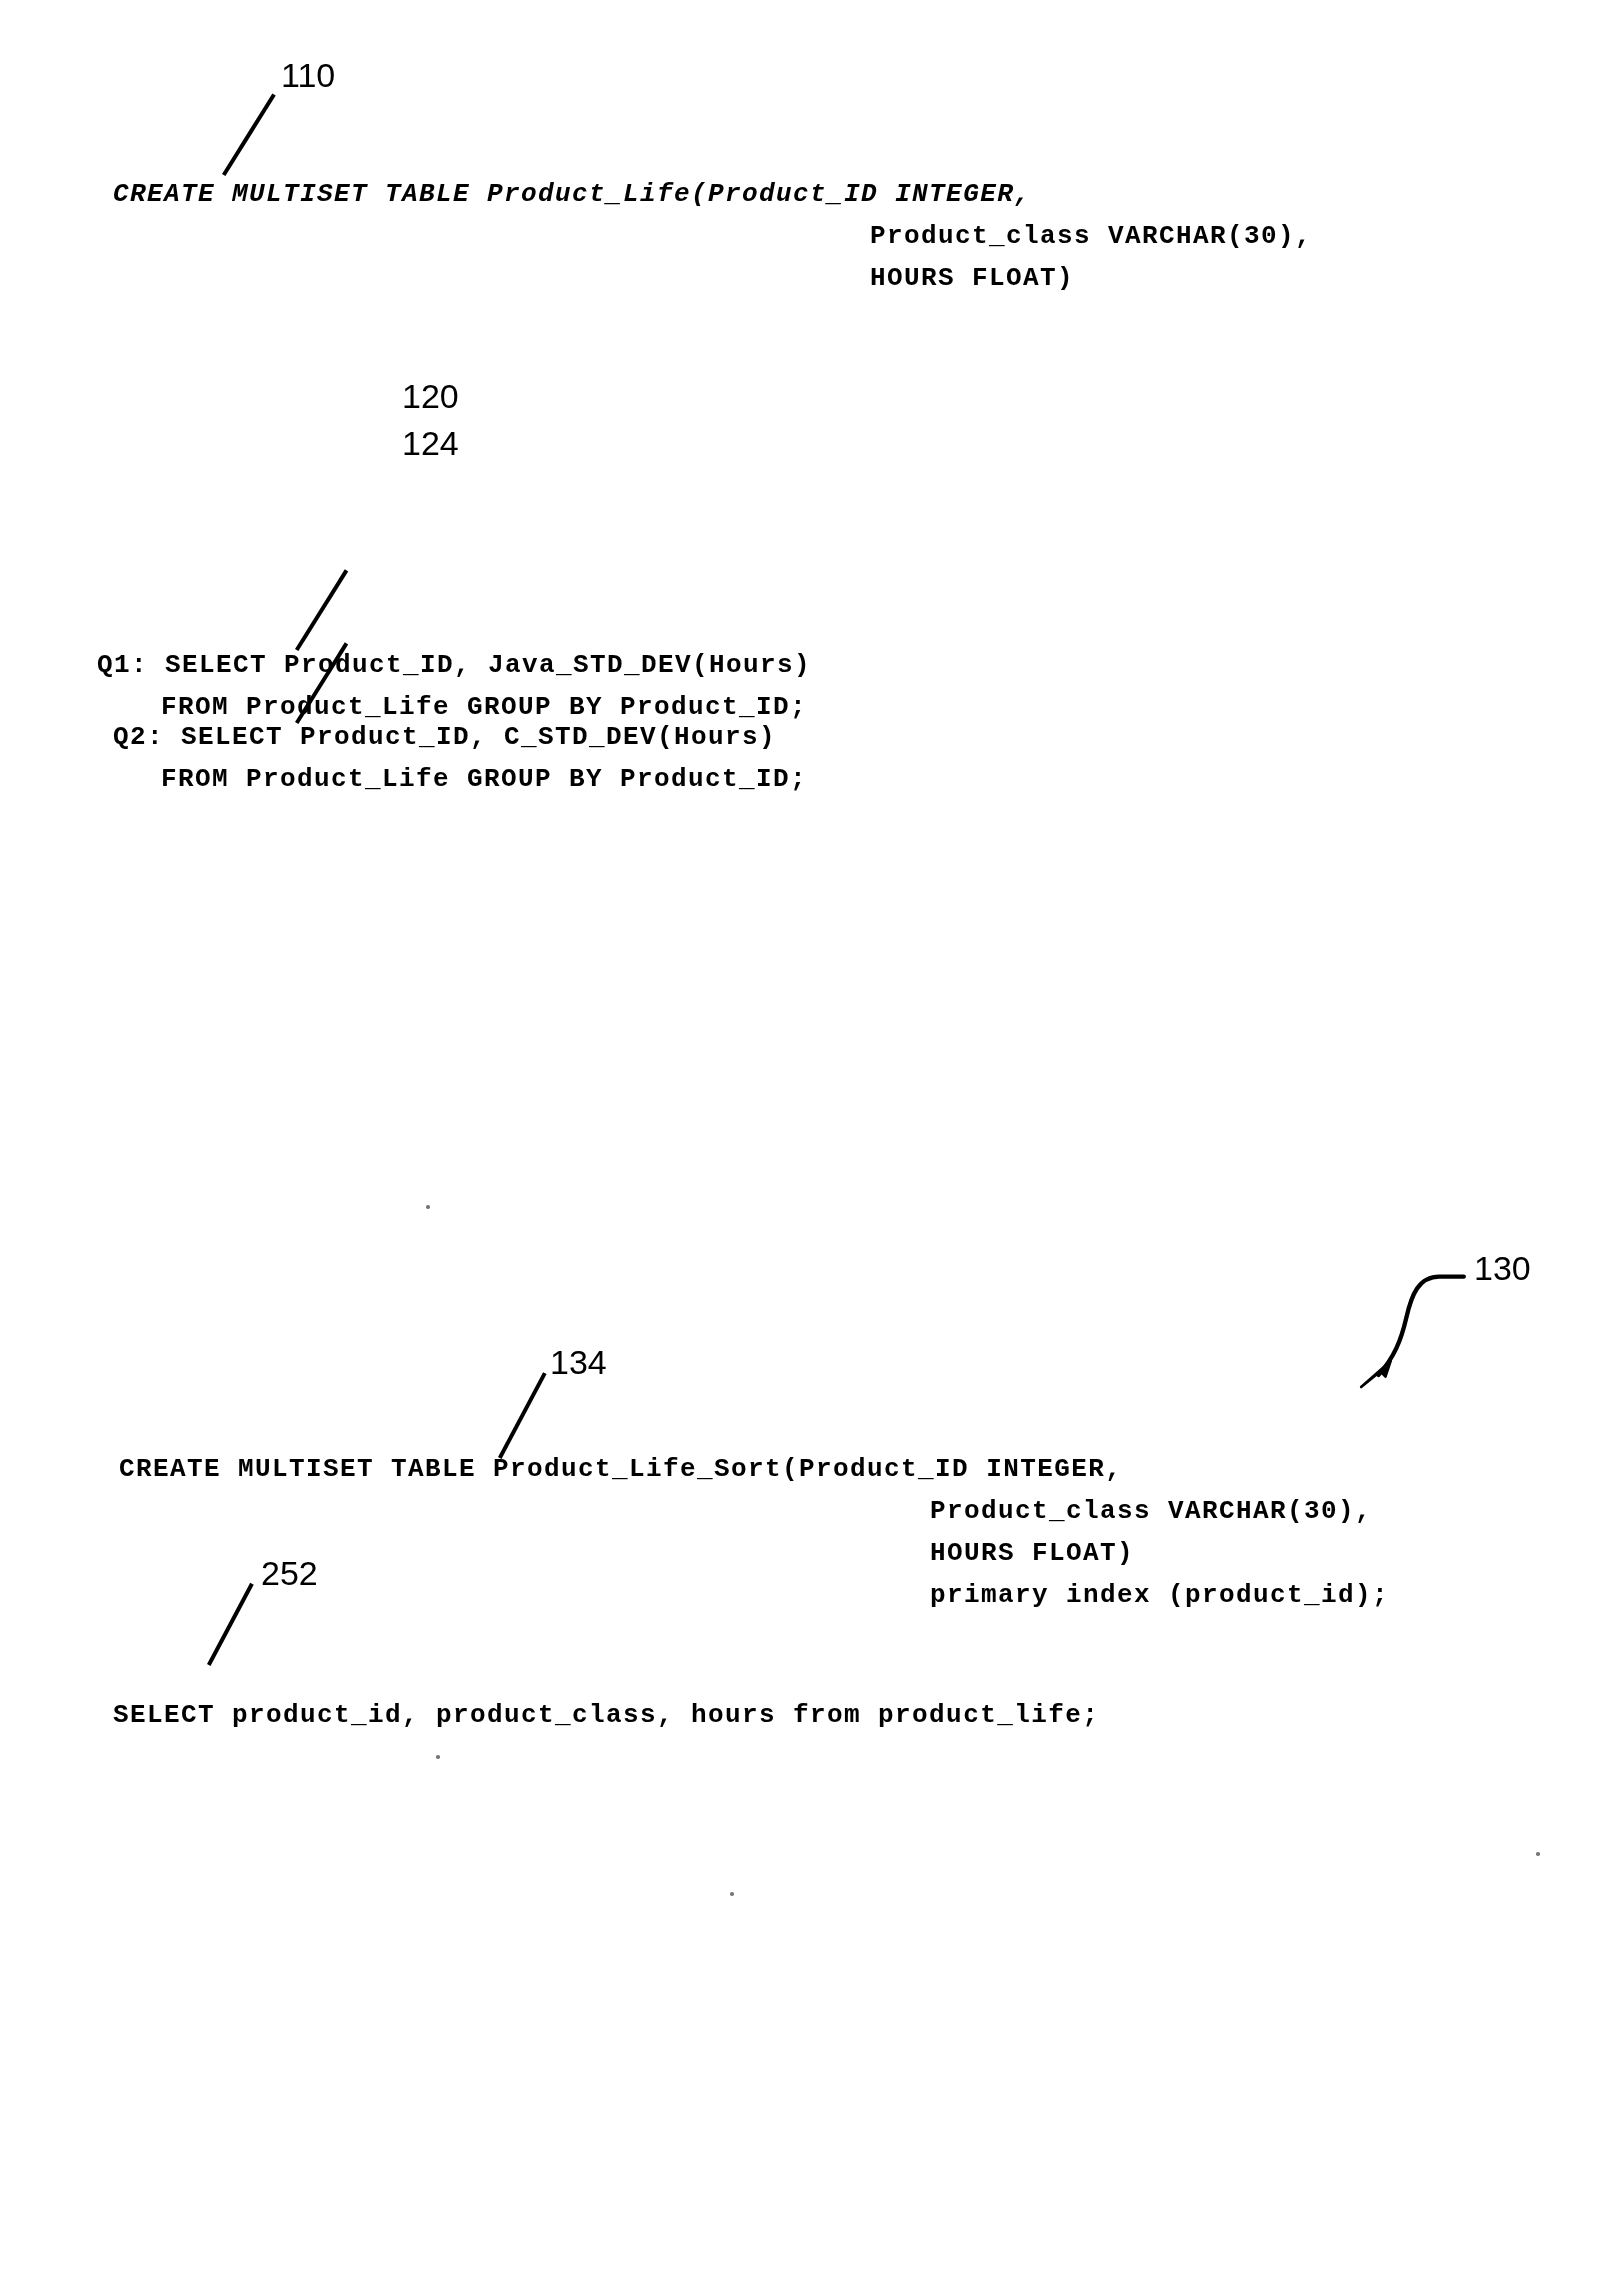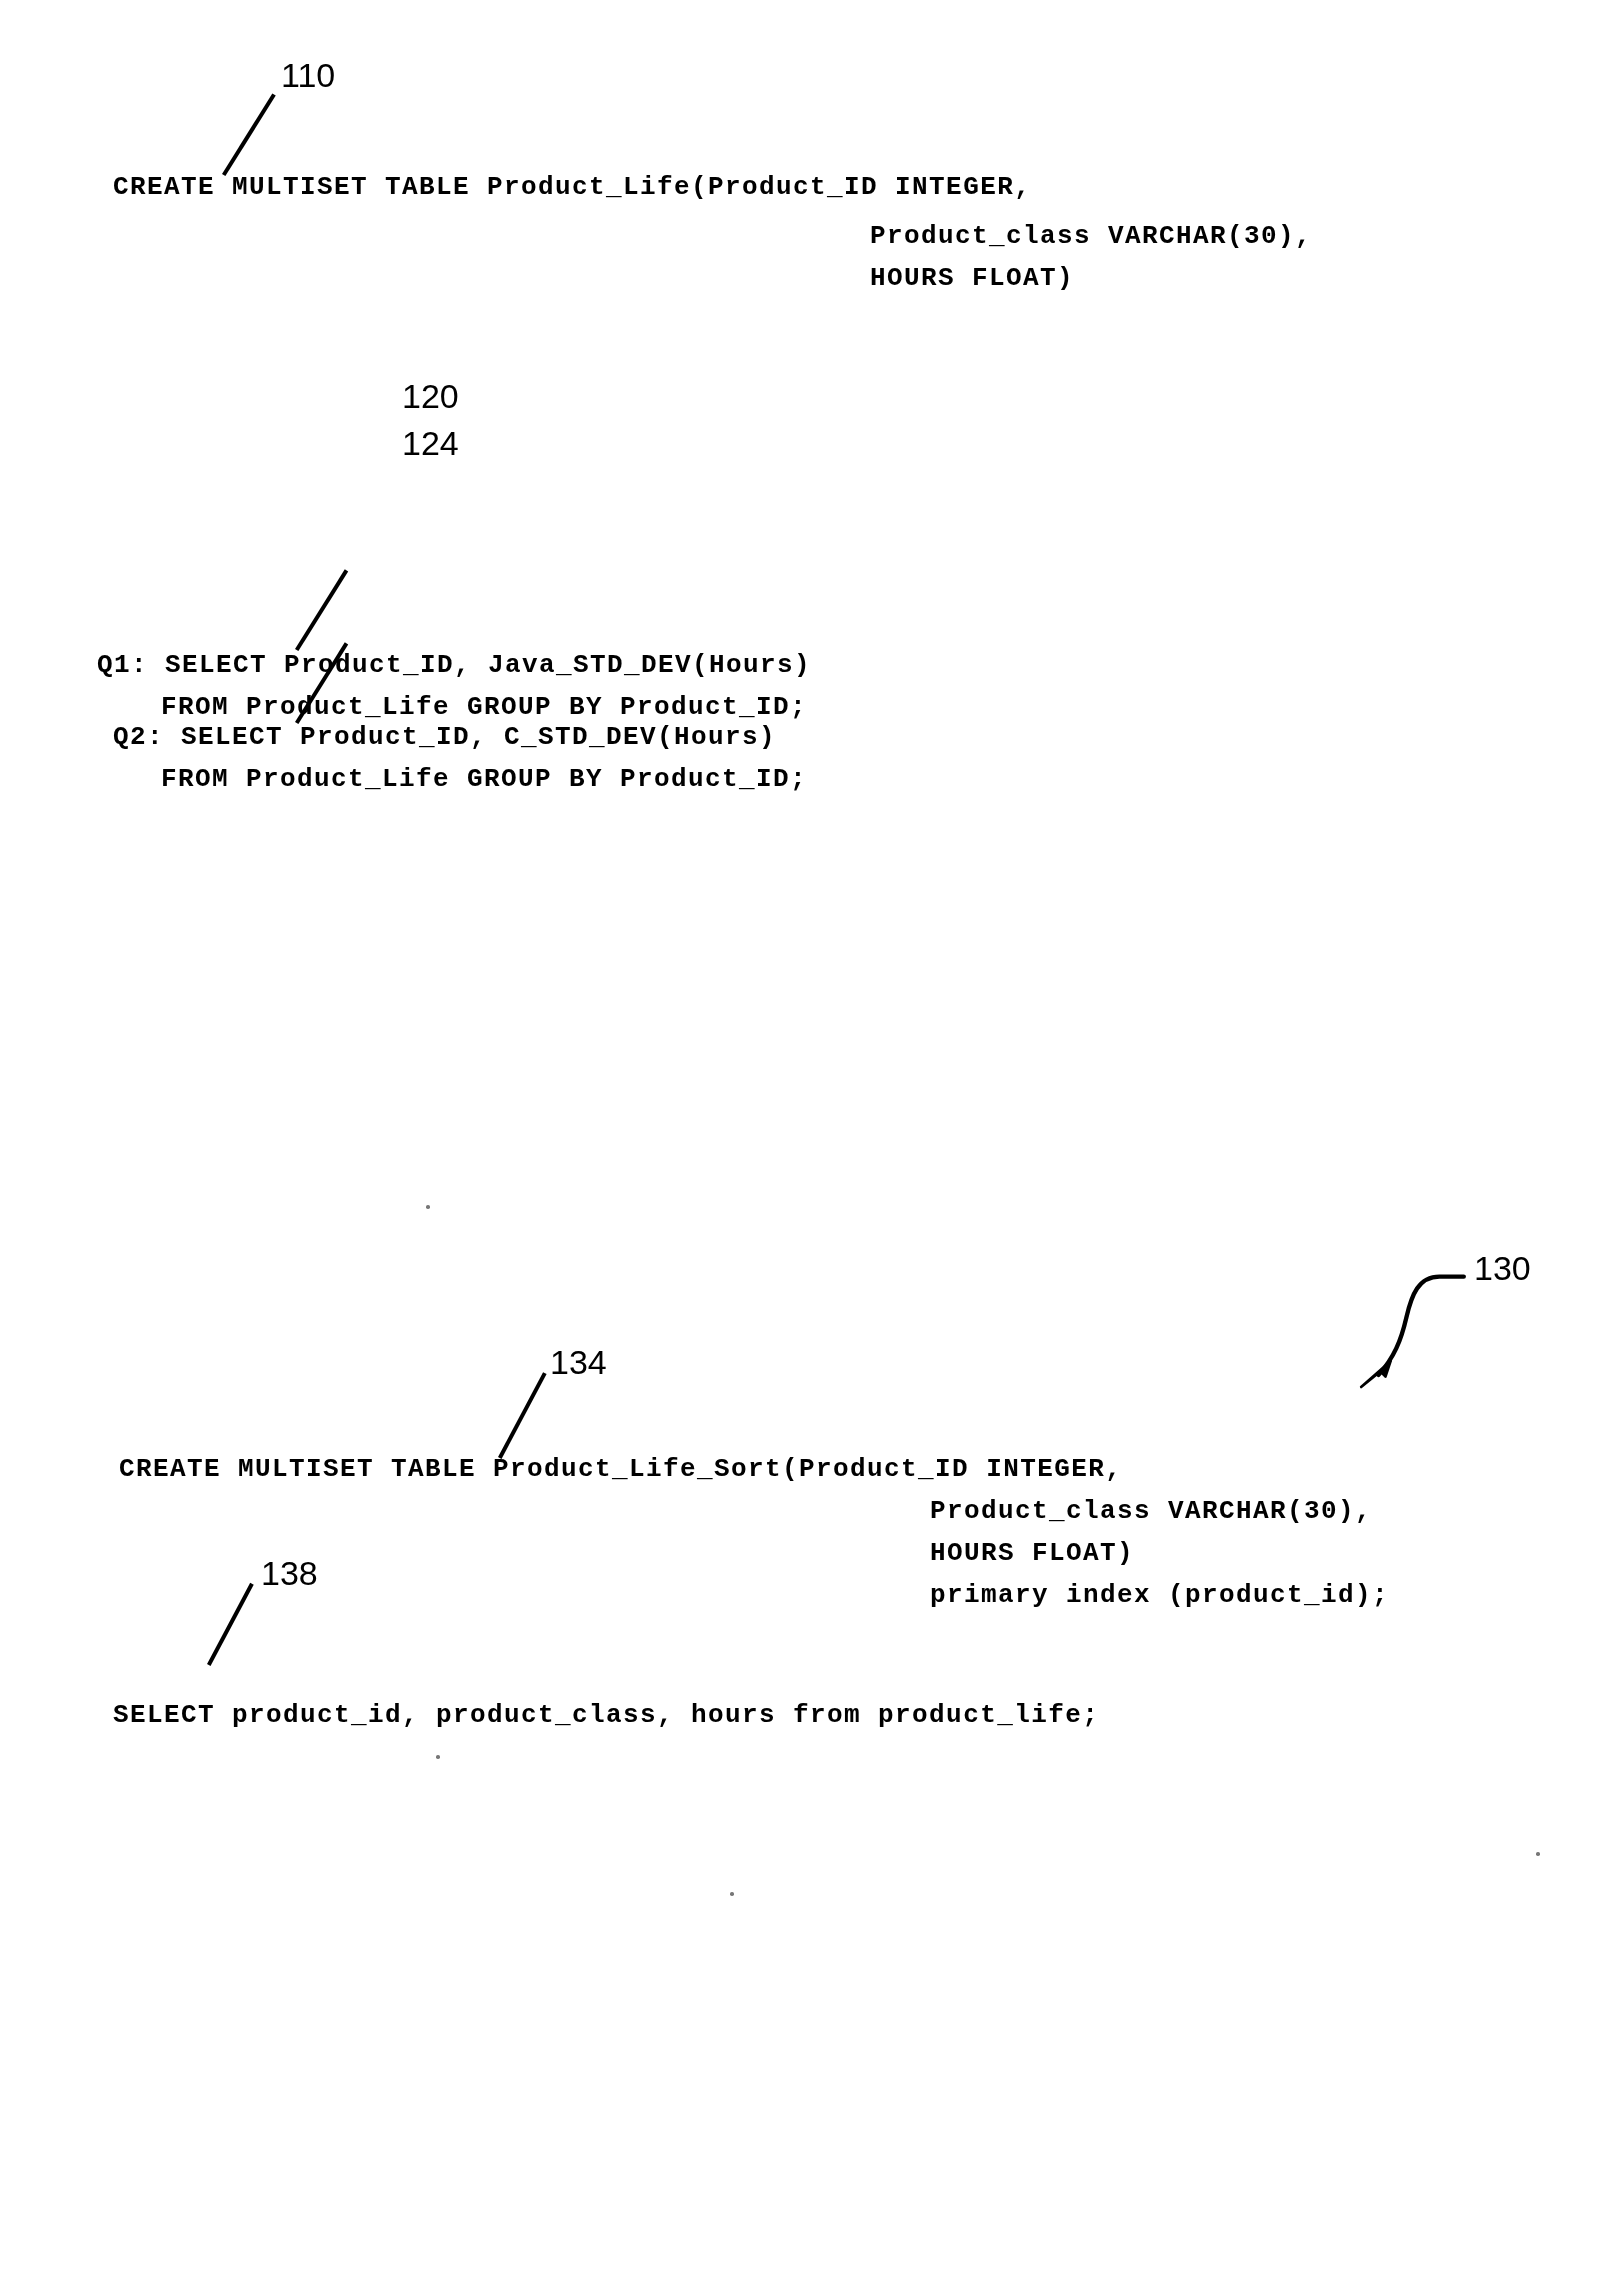--- a/index.html
+++ b/index.html
@@ -73,21 +73,21 @@
   }
 </style>
 </head>
 <body>
 
 <div id="page">
 
   <div class="lead" style="left:222px; top:174px; width:95px; height:4.4px; transform: rotate(-58deg);"></div>
   <div class="ref" style="left:281px; top:56px;">110</div>
 
-  <div class="code" style="left:113px; top:165px;">CREATE MULTISET TABLE Product_Life(Product_ID INTEGER,</div>
+  <div class="code" style="left:113px; top:172px;font-style:italic;">CREATE MULTISET TABLE Product_Life(Product_ID INTEGER,</div>
   <div class="code" style="left:870px; top:214px;">Product_class VARCHAR(30),</div>
   <div class="code" style="left:870px; top:256px;">HOURS FLOAT)</div>
 
   <div class="lead" style="left:295px; top:649px; width:94px; height:4.4px; transform: rotate(-58deg);"></div>
   <div class="ref" style="left:402px; top:351px;margin-top:26px;">120</div>
 
   <div class="code" style="left:97px; top:643px;">Q1: SELECT Product_ID, Java_STD_DEV(Hours)</div>
   <div class="code" style="left:161px; top:685px;">FROM Product_Life GROUP BY Product_ID;</div>
 
   <div class="lead" style="left:295px; top:722px; width:94px; height:4.4px; transform: rotate(-58deg);"></div>
@@ -104,21 +104,21 @@
 
   <div class="lead" style="left:498px; top:1457px; width:96px; height:4.4px; transform: rotate(-62deg);"></div>
   <div class="ref" style="left:550px; top:1343px;">134</div>
 
   <div class="code" style="left:119px; top:1447px;">CREATE MULTISET TABLE Product_Life_Sort(Product_ID INTEGER,</div>
   <div class="code" style="left:930px; top:1489px;">Product_class VARCHAR(30),</div>
   <div class="code" style="left:930px; top:1531px;">HOURS FLOAT)</div>
   <div class="code" style="left:930px; top:1573px;">primary index (product_id);</div>
 
   <div class="lead" style="left:207px; top:1664px; width:92px; height:4.4px; transform: rotate(-62deg);"></div>
-  <div class="ref" style="left:261px; top:1554px;">138</div>
+  <div class="ref" style="left:261px; top:1554px;">252</div>
 
   <div class="code" style="left:113px; top:1693px;">SELECT product_id, product_class, hours from product_life;</div>
 
   <div class="speck" style="left:426px; top:1205px;"></div>
   <div class="speck" style="left:436px; top:1755px;"></div>
   <div class="speck" style="left:730px; top:1892px;"></div>
   <div class="speck" style="left:1536px; top:1852px;"></div>
 
   <div class="fig-caption" style="left:103px; top:2026px;">FIG. 1</div>
 

